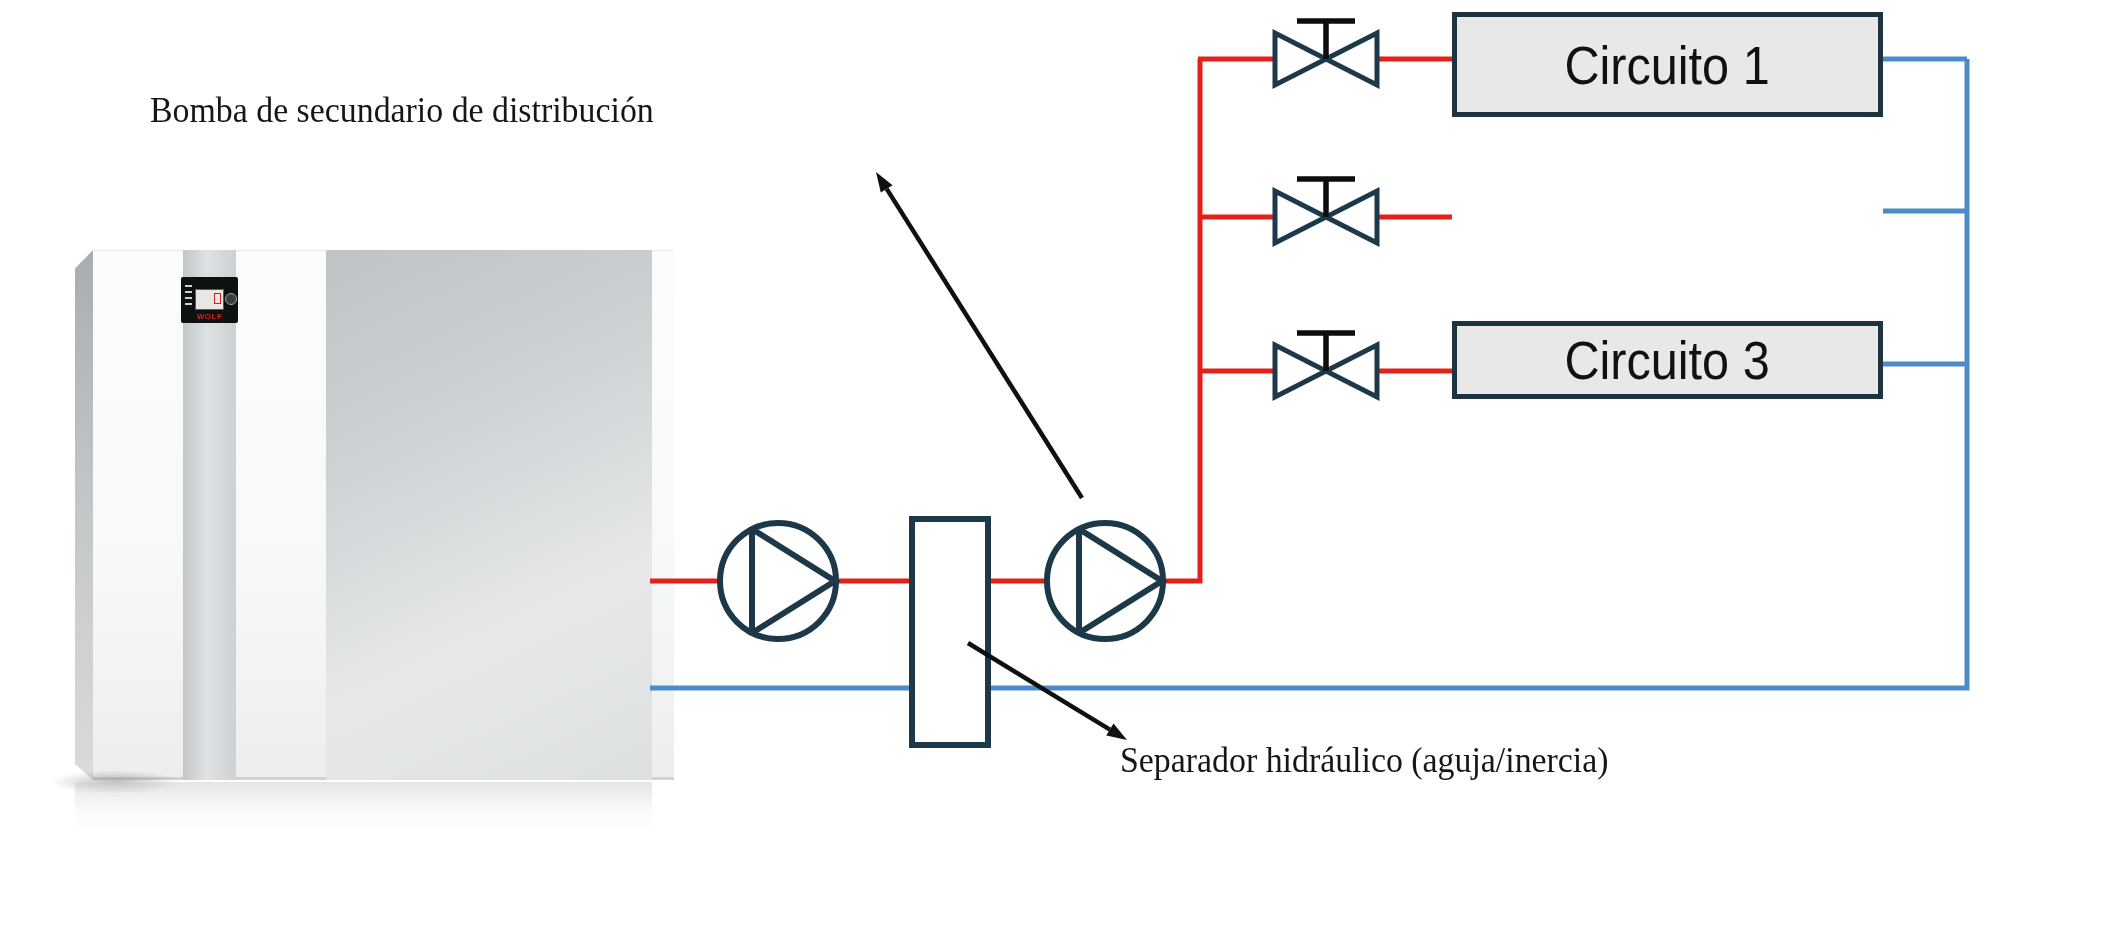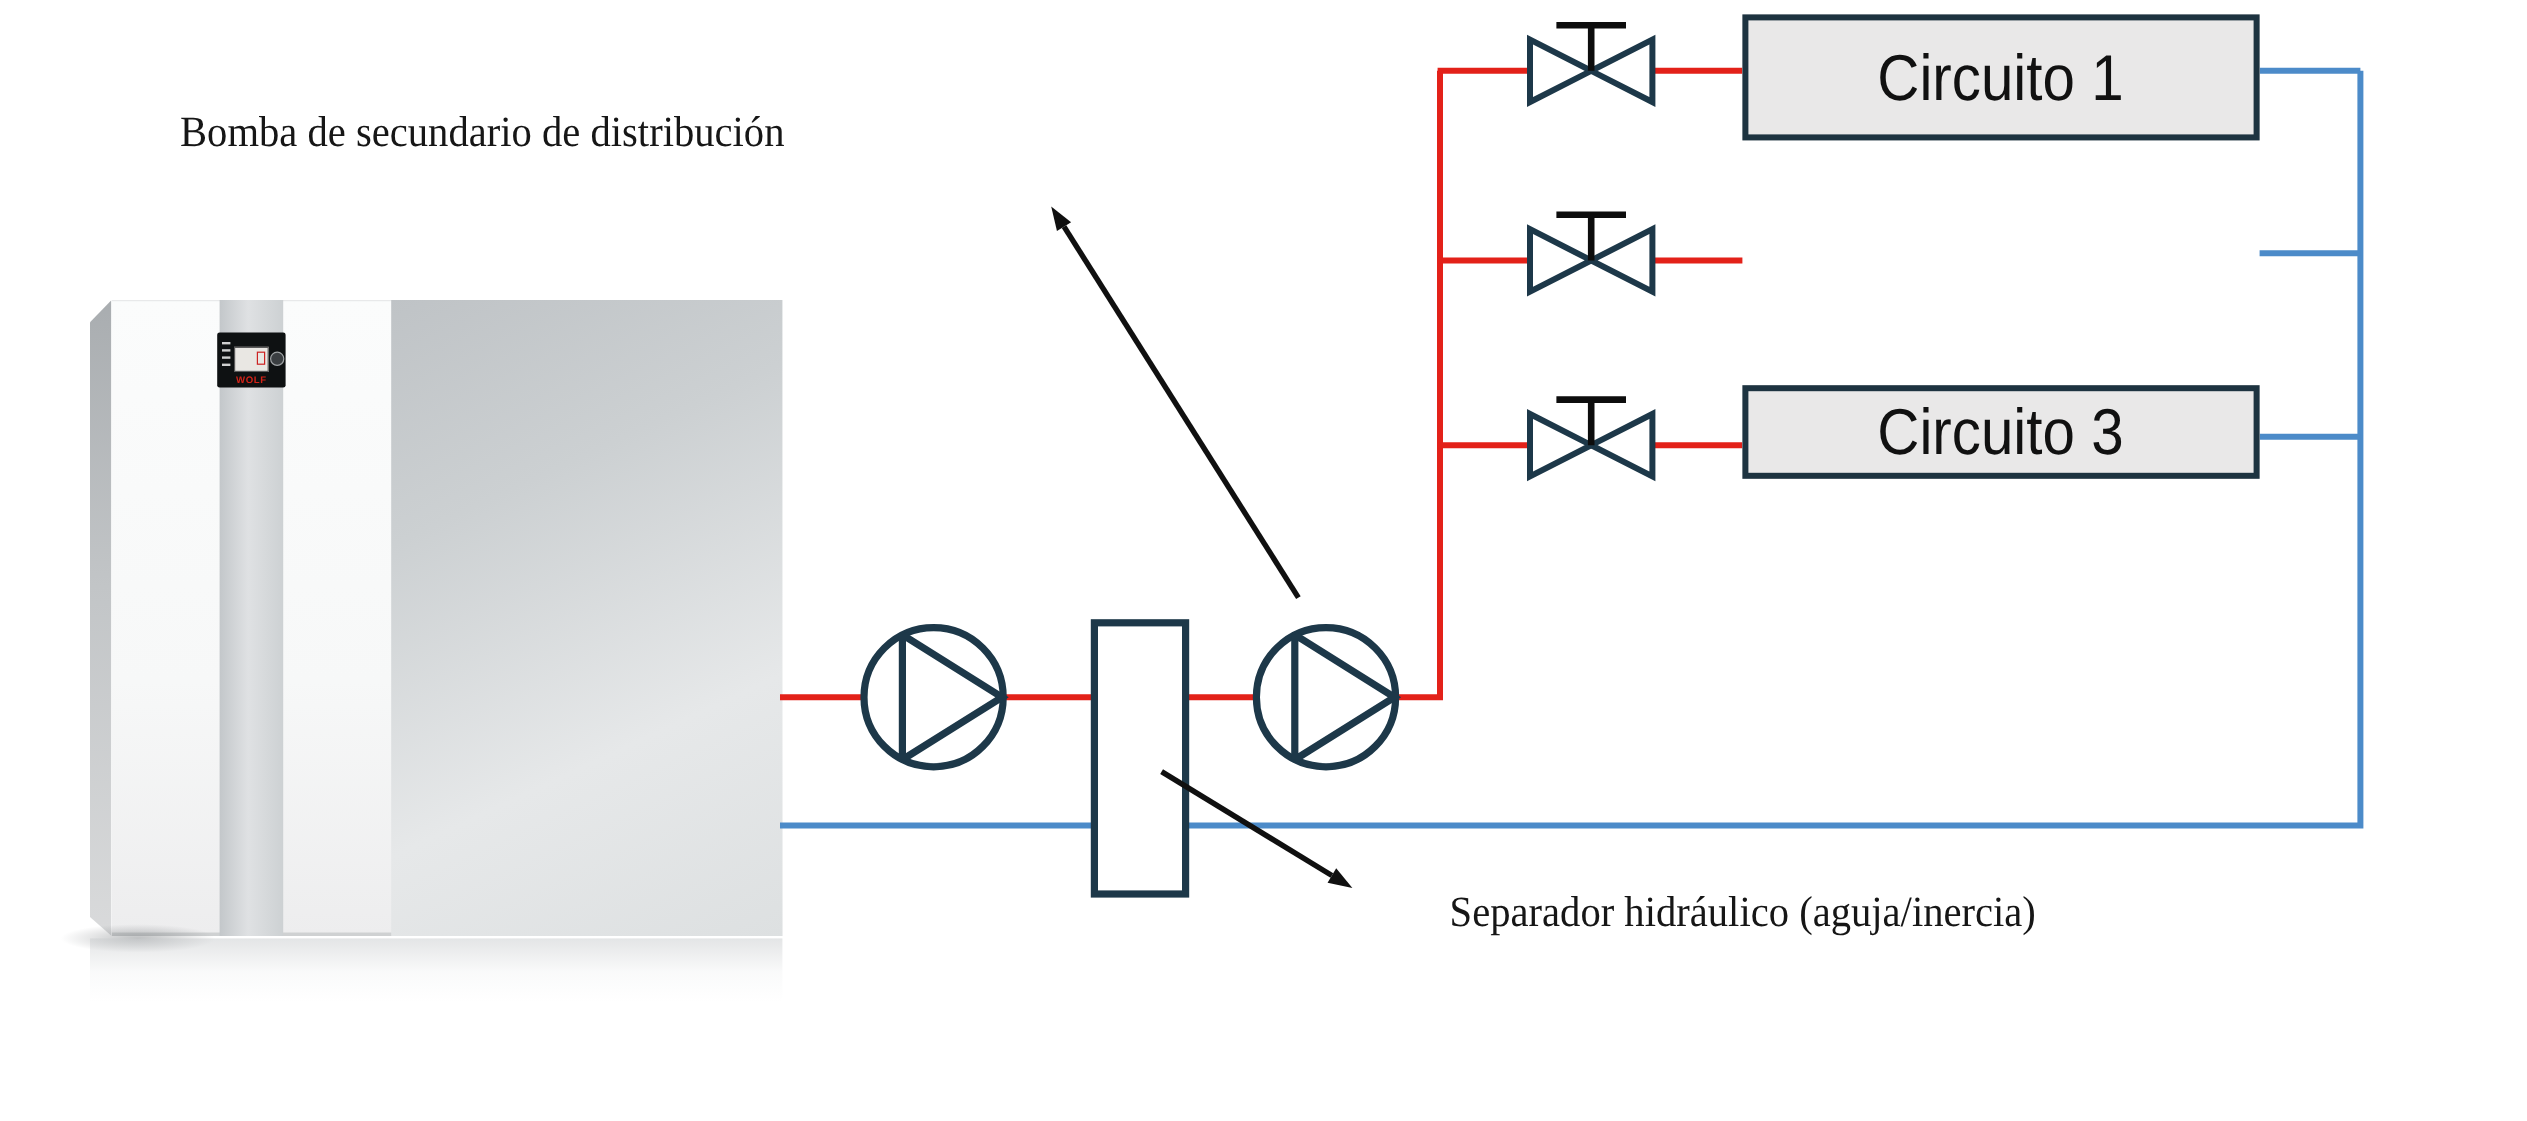--- a/index.html
+++ b/index.html
@@ -5,21 +5,21 @@
   html,body{margin:0;padding:0;background:#ffffff;}
   body{width:2106px;height:934px;overflow:hidden;font-family:"Liberation Sans",sans-serif;}
   .canvas{position:relative;width:2106px;height:934px;background:#fff;}
 
   
   .boiler-side{position:absolute;left:75px;top:250px;width:18px;height:530px;
     background:linear-gradient(180deg,#a9adb0 0%,#c2c5c7 45%,#d9dadb 100%);
     clip-path:polygon(100% 0,0 3.5%,0 97%,100% 100%);}
   .boiler-front{position:absolute;left:93px;top:250px;width:559px;height:530px;
     background:linear-gradient(180deg,#fbfcfc 0%,#f7f8f8 60%,#ededee 100%);
-    box-shadow:inset 0 -3px 0 #cfd1d2, inset 0 1px 0 #e8e9ea;}
+    box-shadow:inset 0 -3px 0 #cfd1d2, inset 0 1px 0 #e8e9ea;padding-left:22px;}
   .stripe-metal{position:absolute;top:0;height:100%;}
   .stripe-s1{left:90px;width:53px;background:linear-gradient(90deg,#c3c7ca 0%,#dfe1e3 45%,#cdd1d3 100%);}
   .stripe-big{left:233px;width:326px;background:linear-gradient(155deg,#bfc3c6 0%,#ccd0d2 30%,#e6e8e9 68%,#dde0e1 100%);}
   .ctrl-panel{position:absolute;left:88px;top:27px;width:57px;height:46px;background:#0e1112;border-radius:2px;}
   .ctrl-dash{position:absolute;left:4px;width:7px;height:2px;background:#cfd0d0;}
   .ctrl-screen{position:absolute;left:14px;top:12px;width:27px;height:19px;background:#e9e7e3;border:1px solid #5a5a5a;}
   .ctrl-screen:after{content:"";position:absolute;right:2px;top:3px;width:5px;height:9px;border:1px solid #c22;}
   .ctrl-knob{position:absolute;left:44px;top:16px;width:10px;height:10px;border-radius:50%;background:#3a3e41;border:1px solid #9fa3a5;}
   .ctrl-brand{position:absolute;left:0;bottom:2px;width:100%;text-align:center;
     font-size:8px;font-weight:bold;color:#d42318;letter-spacing:.5px;}
@@ -46,21 +46,21 @@
     display:flex;align-items:center;justify-content:center;text-align:center;}
   .circuit-box span{font-size:54px;color:#111;transform:scaleX(.9);white-space:nowrap;}
   .box-1{top:12px;height:105px;}
   .box-2{top:166px;height:94px;}
   .box-3{top:321px;height:78px;}
 
   
   .annot{position:absolute;color:var(--c-annotation,#161616);font-size:36px;line-height:50px;white-space:nowrap;font-family:Liberation Serif, serif;}
   .annot span{display:inline-block;transform:scaleX(.94);transform-origin:left center;}
   .annot-top{left:150px;top:85px;}
-  .annot-bottom{left:1208px;top:735px;}
+  .annot-bottom{left:1120px;top:735px;}
 </style>
 </head>
 <body>
 
 <div class="canvas">
 
   <div>
     <div class="boiler-side"></div>
     <div class="boiler-front">
       <div class="stripe-metal stripe-s1"></div>

